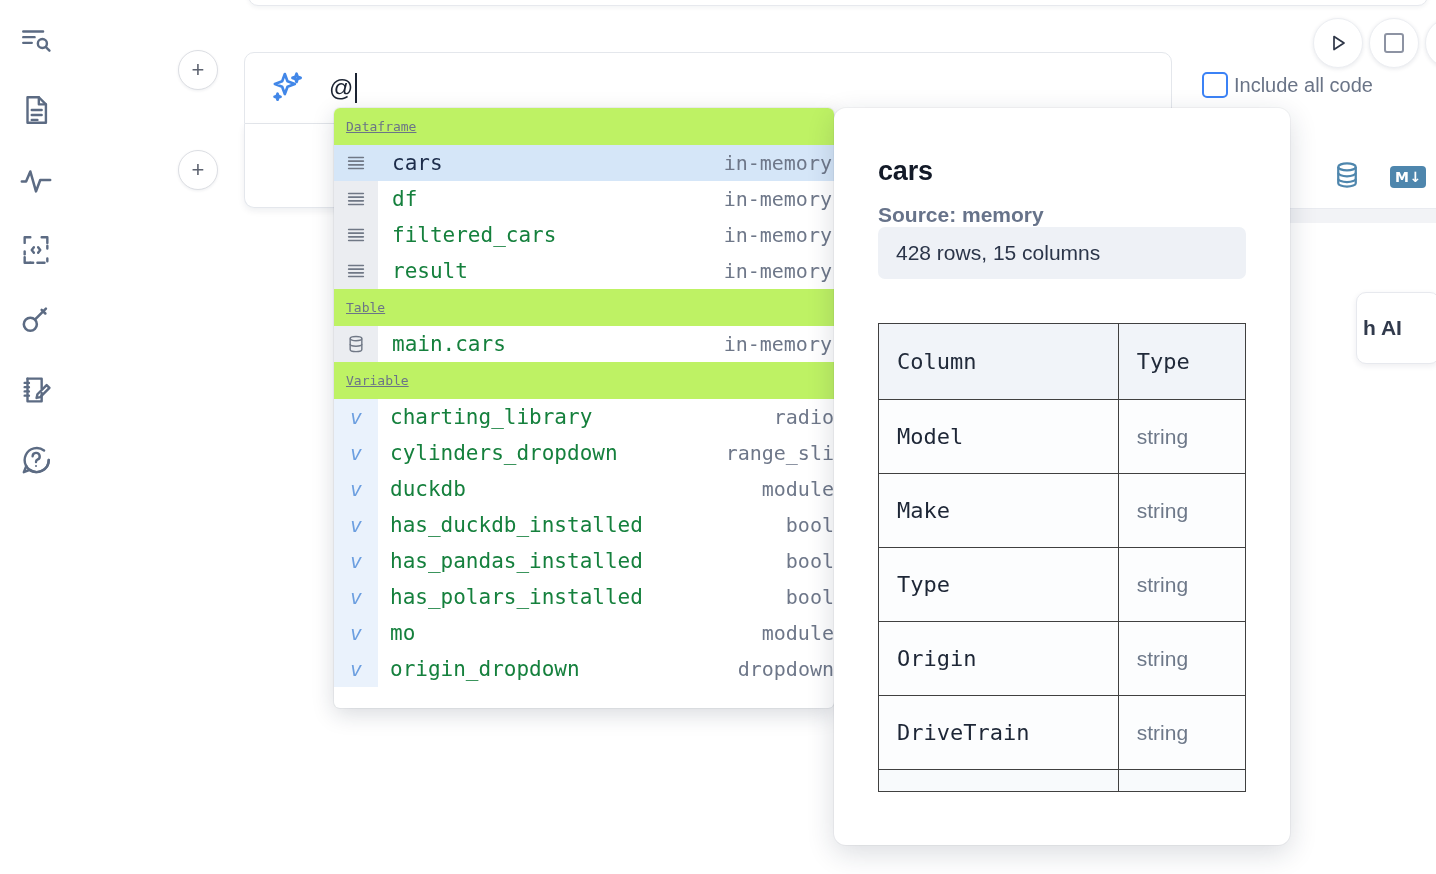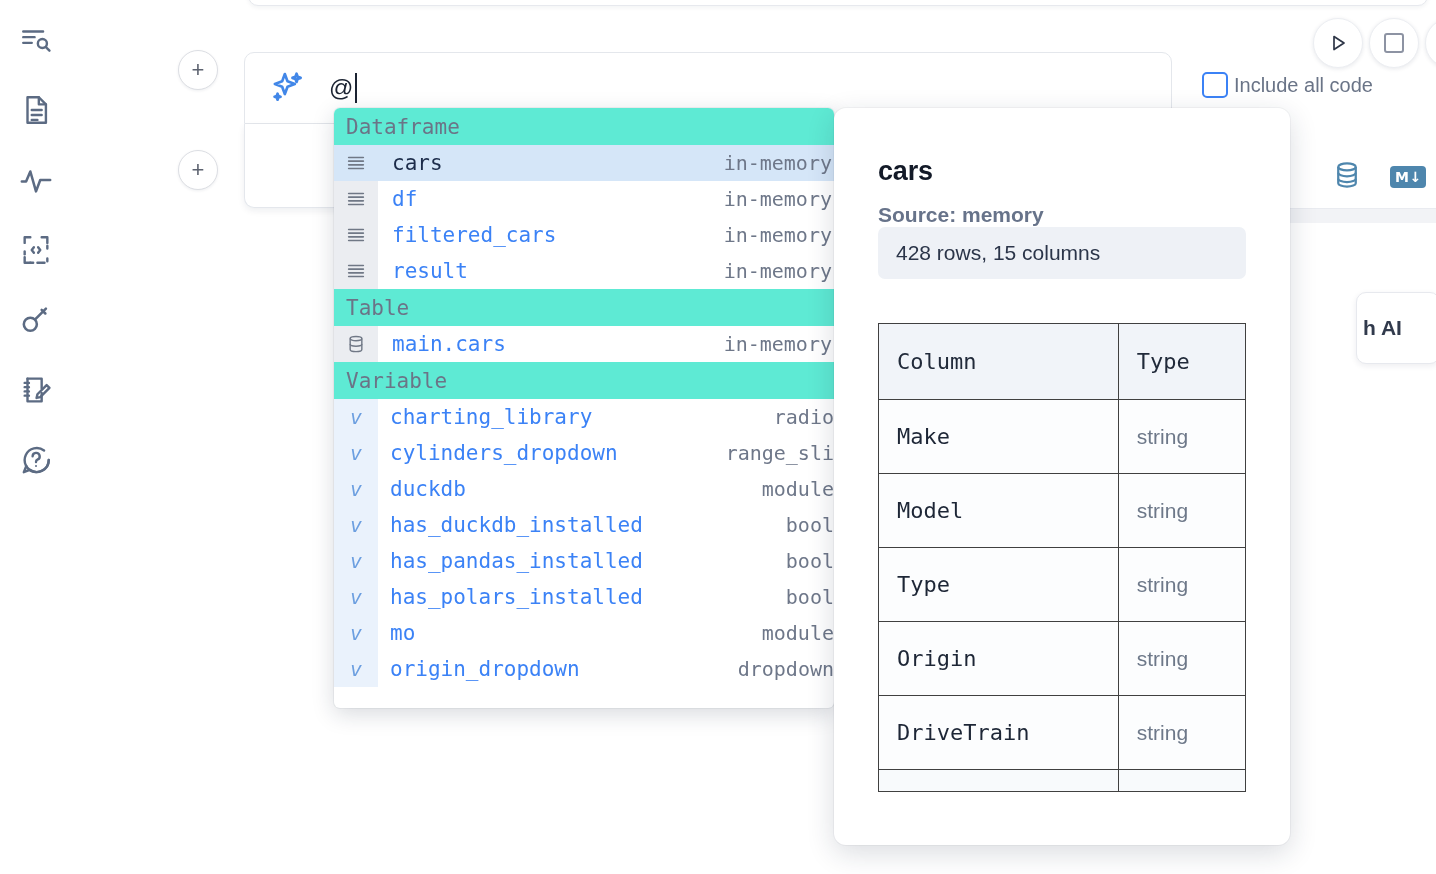--- a/index.html
+++ b/index.html
@@ -112,37 +112,37 @@
   }
 
   
   .dropdown {
     position: absolute; left: 334px; top: 108px; width: 500px; height: 600px;
     background: #ffffff; border-radius: 6px; overflow: hidden;
     box-shadow: 0 6px 22px rgba(25,35,60,.17), 0 0 0 1px rgba(25,35,60,.05);
     font-family: "DejaVu Sans Mono", monospace;
   }
   .dd-group {
-    height: 37px; background: #5eead4; color: #6b7487;
-    font-size: 21px; display: flex; align-items: center; padding-left: 12px;
+    height: 37px; background: #bef264; color: #6b7487;
+    font-size: 13px; display: flex; align-items: center; padding-left: 12px; text-decoration: underline;
   }
   .dd-item {
     height: 36px; display: flex; align-items: center; background: #fff;
     cursor: pointer; position: relative;
   }
   .dd-item.sel { background: #d5e6f8; }
   .dd-gutter {
     width: 44px; height: 100%; flex: 0 0 44px;
     display: flex; align-items: center; justify-content: center;
     background: #ebedf1; color: #707886;
   }
   .dd-item.sel .dd-gutter { background: #d5e6f8; }
   .dd-item.var .dd-gutter { background: #eaf2fc; color: #6c9fe0; font-style: italic; font-size: 20px; }
   .dd-name {
-    flex: 1; padding-left: 14px; font-size: 21px; color: #3b82f6; white-space: nowrap;
+    flex: 1; padding-left: 14px; font-size: 21px; color: #15803d; white-space: nowrap;
   }
   .dd-item.sel .dd-name { color: #1c2c4a; }
   .dd-type {
     font-size: 20px; color: #6e7789; padding-right: 2px; white-space: nowrap;
   }
   .dd-item.var .dd-name { padding-left: 12px; }
   .dd-item.var .dd-type { padding-right: 0; }
   .dd-rows { display: block; }
 
   
@@ -396,25 +396,25 @@
     <div class="pv-stat">428 rows, 15 columns</div>
     <table class="pv-table">
       <thead>
         <tr>
           <th>Column</th>
           <th>Type</th>
         </tr>
       </thead>
       <tbody id="pv-body">
           <tr>
+            <td class="col">Model</td>
+            <td class="typ">string</td>
+          </tr>
+          <tr>
             <td class="col">Make</td>
-            <td class="typ">string</td>
-          </tr>
-          <tr>
-            <td class="col">Model</td>
             <td class="typ">string</td>
           </tr>
           <tr>
             <td class="col">Type</td>
             <td class="typ">string</td>
           </tr>
           <tr>
             <td class="col">Origin</td>
             <td class="typ">string</td>
           </tr>

